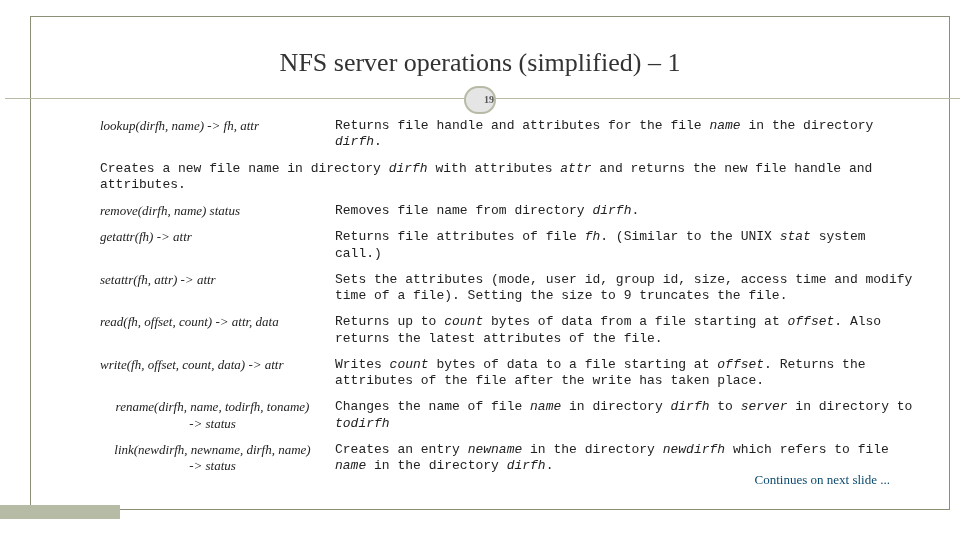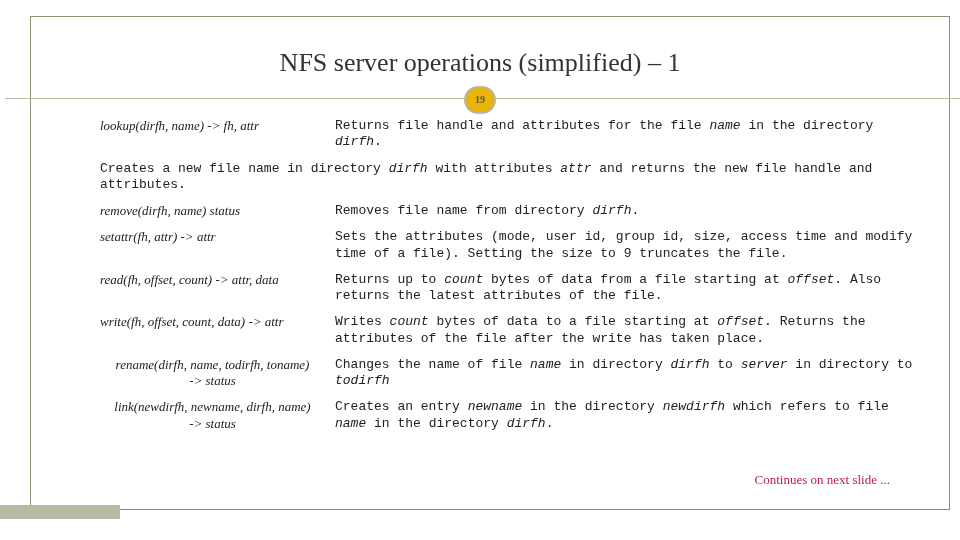--- a/index.html
+++ b/index.html
@@ -62,24 +62,24 @@
     left: 0;
     right: 0;
     display: flex;
     justify-content: center;
   }
   .badge {
     width: 28px;
     height: 24px;
     border: 2px solid #b6bba5;
     border-radius: 14px;
-    background: #eab308;
+    background: #e5e5e5;
     font-size: 10px;
     line-height: 24px;
-    text-align: center;
+    text-align: right;
     color: #555;
     z-index: 2;
     font-weight: bold;
   }
   .table {
     position: absolute;
     left: 100px;
     right: 40px;
     top: 118px;
     bottom: 30px;
@@ -99,21 +99,21 @@
   .desc {
     flex: 1;
     font-family: Liberation Mono, monospace;
   }
   .desc em { font-style: italic; }
   .footer-note {
     position: absolute;
     right: 70px;
     bottom: 28px;
     font-size: 13px;
-    color: #be185d;
+    color: #0c4a6e;
   }
 </style>
 </head>
 <body>
 
 <div class="slide">
   <div class="outer-frame"></div>
   <div class="left-bar"></div>
   <div class="hline"></div>
 
@@ -129,20 +129,24 @@
         <div class="desc">Returns file handle and attributes for the file <em>name</em> in the directory <em>dirfh</em>.</div>
       </div>
       <div class="row">
         <div class="desc">Creates a new file name in directory <em>dirfh</em> with attributes <em>attr</em> and returns the new file handle and attributes.</div>
       </div>
       <div class="row">
         <div class="op">remove(dirfh, name)  status</div>
         <div class="desc">Removes file name from directory <em>dirfh</em>.</div>
       </div>
       <div class="row">
+        <div class="op">getattr(fh) -&gt; attr</div>
+        <div class="desc">Returns file attributes of file <em>fh</em>. (Similar to the UNIX <em>stat</em> system call.)</div>
+      </div>
+      <div class="row">
         <div class="op">setattr(fh, attr) -&gt; attr</div>
         <div class="desc">Sets the attributes (mode, user id, group id, size, access time and modify time of a file). Setting the size to 9 truncates the file.</div>
       </div>
       <div class="row">
         <div class="op">read(fh, offset, count) -&gt; attr, data</div>
         <div class="desc">Returns up to <em>count</em> bytes of data from a file starting at <em>offset</em>. Also returns the latest attributes of the file.</div>
       </div>
       <div class="row">
         <div class="op">write(fh, offset, count, data) -&gt; attr</div>
         <div class="desc">Writes <em>count</em> bytes of data to a file starting at <em>offset</em>. Returns the attributes of the file after the write has taken place.</div>

